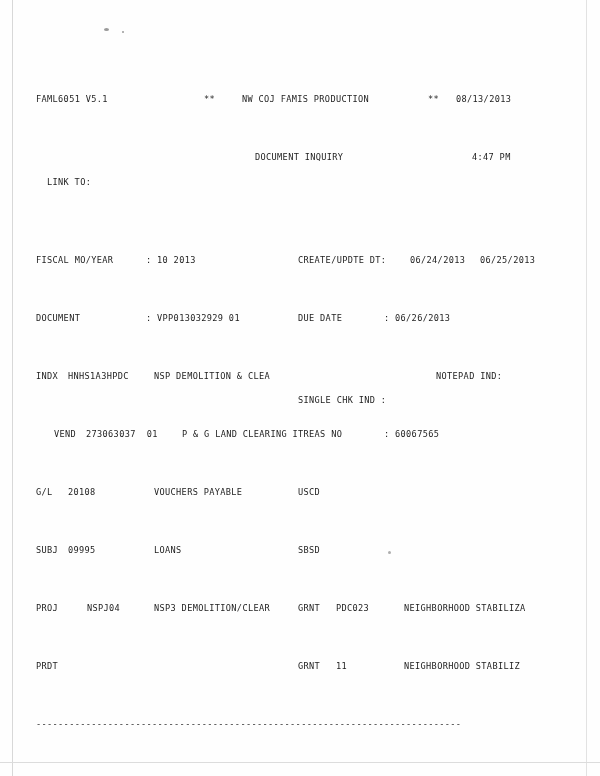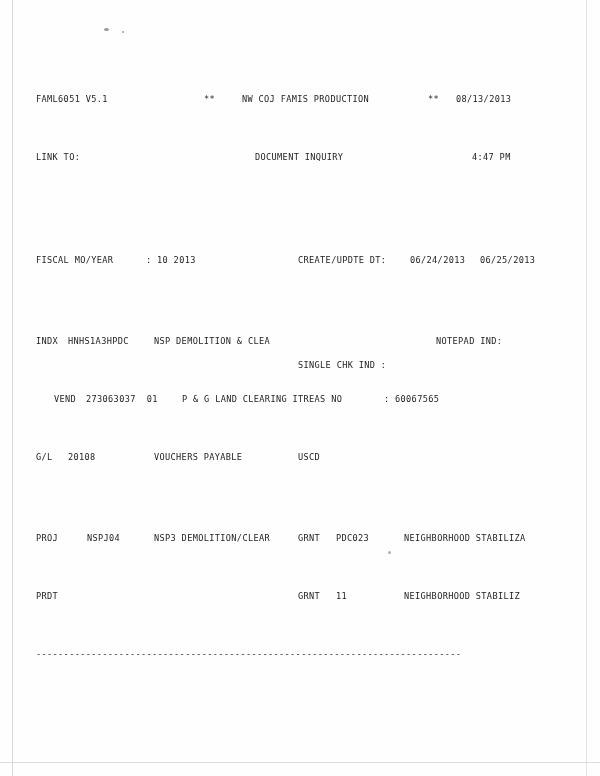--- a/index.html
+++ b/index.html
@@ -91,37 +91,43 @@
     <div class="row">
       <span class="cell" style="left:0px;">FAML6051 V5.1</span>
       <span class="cell" style="left:168px;">**</span>
       <span class="cell" style="left:206px;">NW COJ FAMIS PRODUCTION</span>
       <span class="cell" style="left:392px;">**</span>
       <span class="cell" style="left:420px;">08/13/2013</span>
     </div>
 
     
     <div class="row">
-      <span class="cell" style="left:0px;">LINK TO:</span>
+      <span class="cell" style="left:11px;margin-top:25px;">LINK TO:</span>
       <span class="cell" style="left:206px;margin-left:13px;">DOCUMENT INQUIRY</span>
       <span class="cell" style="left:436px;">4:47 PM</span>
     </div>
 
     <div class="gap-md"></div>
 
     
     <div class="row">
       <span class="cell" style="left:0px;">FISCAL MO/YEAR</span>
       <span class="cell" style="left:110px;">: 10 2013</span>
       <span class="cell" style="left:262px;">CREATE/UPDTE DT:</span>
       <span class="cell" style="left:374px;">06/24/2013</span>
       <span class="cell" style="left:444px;">06/25/2013</span>
     </div>
 
     
+    <div class="row">
+      <span class="cell" style="left:0px;">DOCUMENT</span>
+      <span class="cell" style="left:110px;">: VPP013032929 01</span>
+      <span class="cell" style="left:262px;">DUE DATE</span>
+      <span class="cell" style="left:348px;">: 06/26/2013</span>
+    </div>
 
     
     <div class="row">
       <span class="cell" style="left:0px;">INDX</span>
       <span class="cell" style="left:32px;">HNHS1A3HPDC</span>
       <span class="cell" style="left:118px;">NSP DEMOLITION &amp; CLEA</span>
       <span class="cell" style="left:262px;margin-top:24px;">SINGLE CHK IND :</span>
       <span class="cell" style="left:400px;">NOTEPAD IND:</span>
     </div>
 
@@ -136,20 +142,26 @@
 
     
     <div class="row">
       <span class="cell" style="left:0px;">G/L</span>
       <span class="cell" style="left:32px;">20108</span>
       <span class="cell" style="left:118px;">VOUCHERS PAYABLE</span>
       <span class="cell" style="left:262px;">USCD</span>
     </div>
 
     
+    <div class="row">
+      <span class="cell" style="left:0px;">SUBJ</span>
+      <span class="cell" style="left:32px;">09995</span>
+      <span class="cell" style="left:118px;">LOANS</span>
+      <span class="cell" style="left:262px;">SBSD</span>
+    </div>
 
     
     <div class="row">
       <span class="cell" style="left:0px;">PROJ</span>
       <span class="cell" style="left:32px;margin-left:19px;">NSPJ04</span>
       <span class="cell" style="left:118px;">NSP3 DEMOLITION/CLEAR</span>
       <span class="cell" style="left:262px;">GRNT</span>
       <span class="cell" style="left:300px;">PDC023</span>
       <span class="cell" style="left:368px;">NEIGHBORHOOD STABILIZA</span>
     </div>

